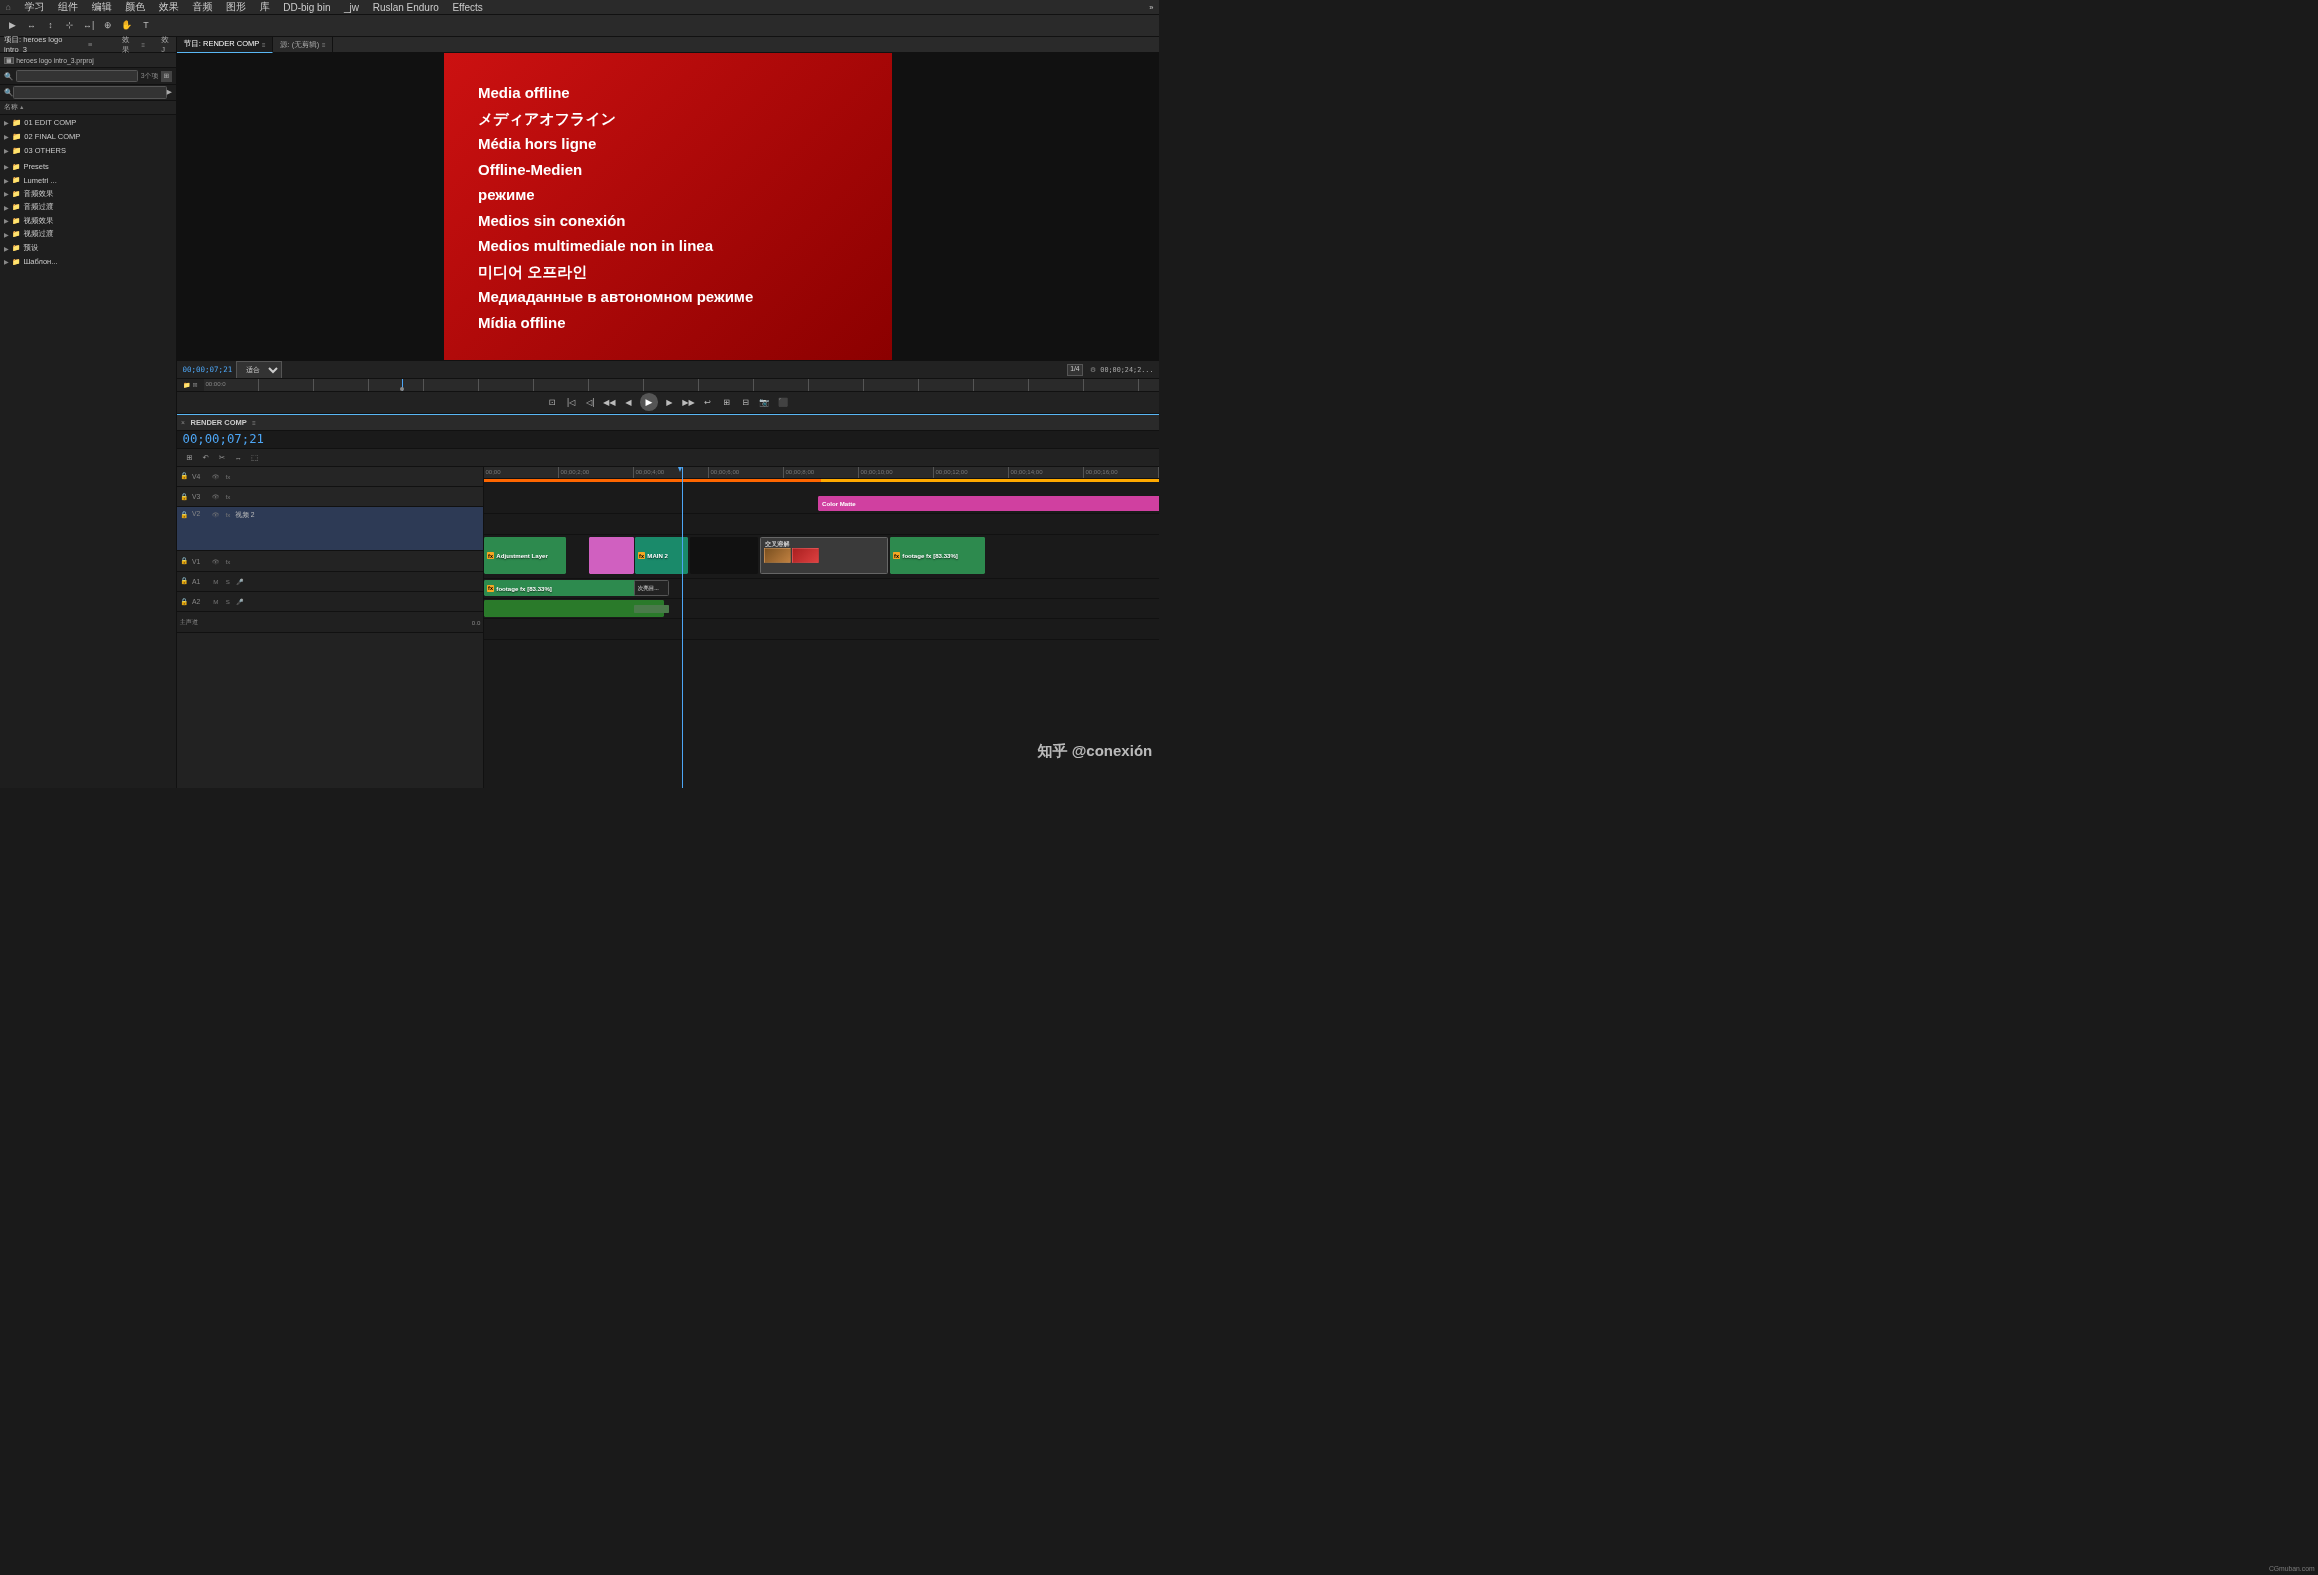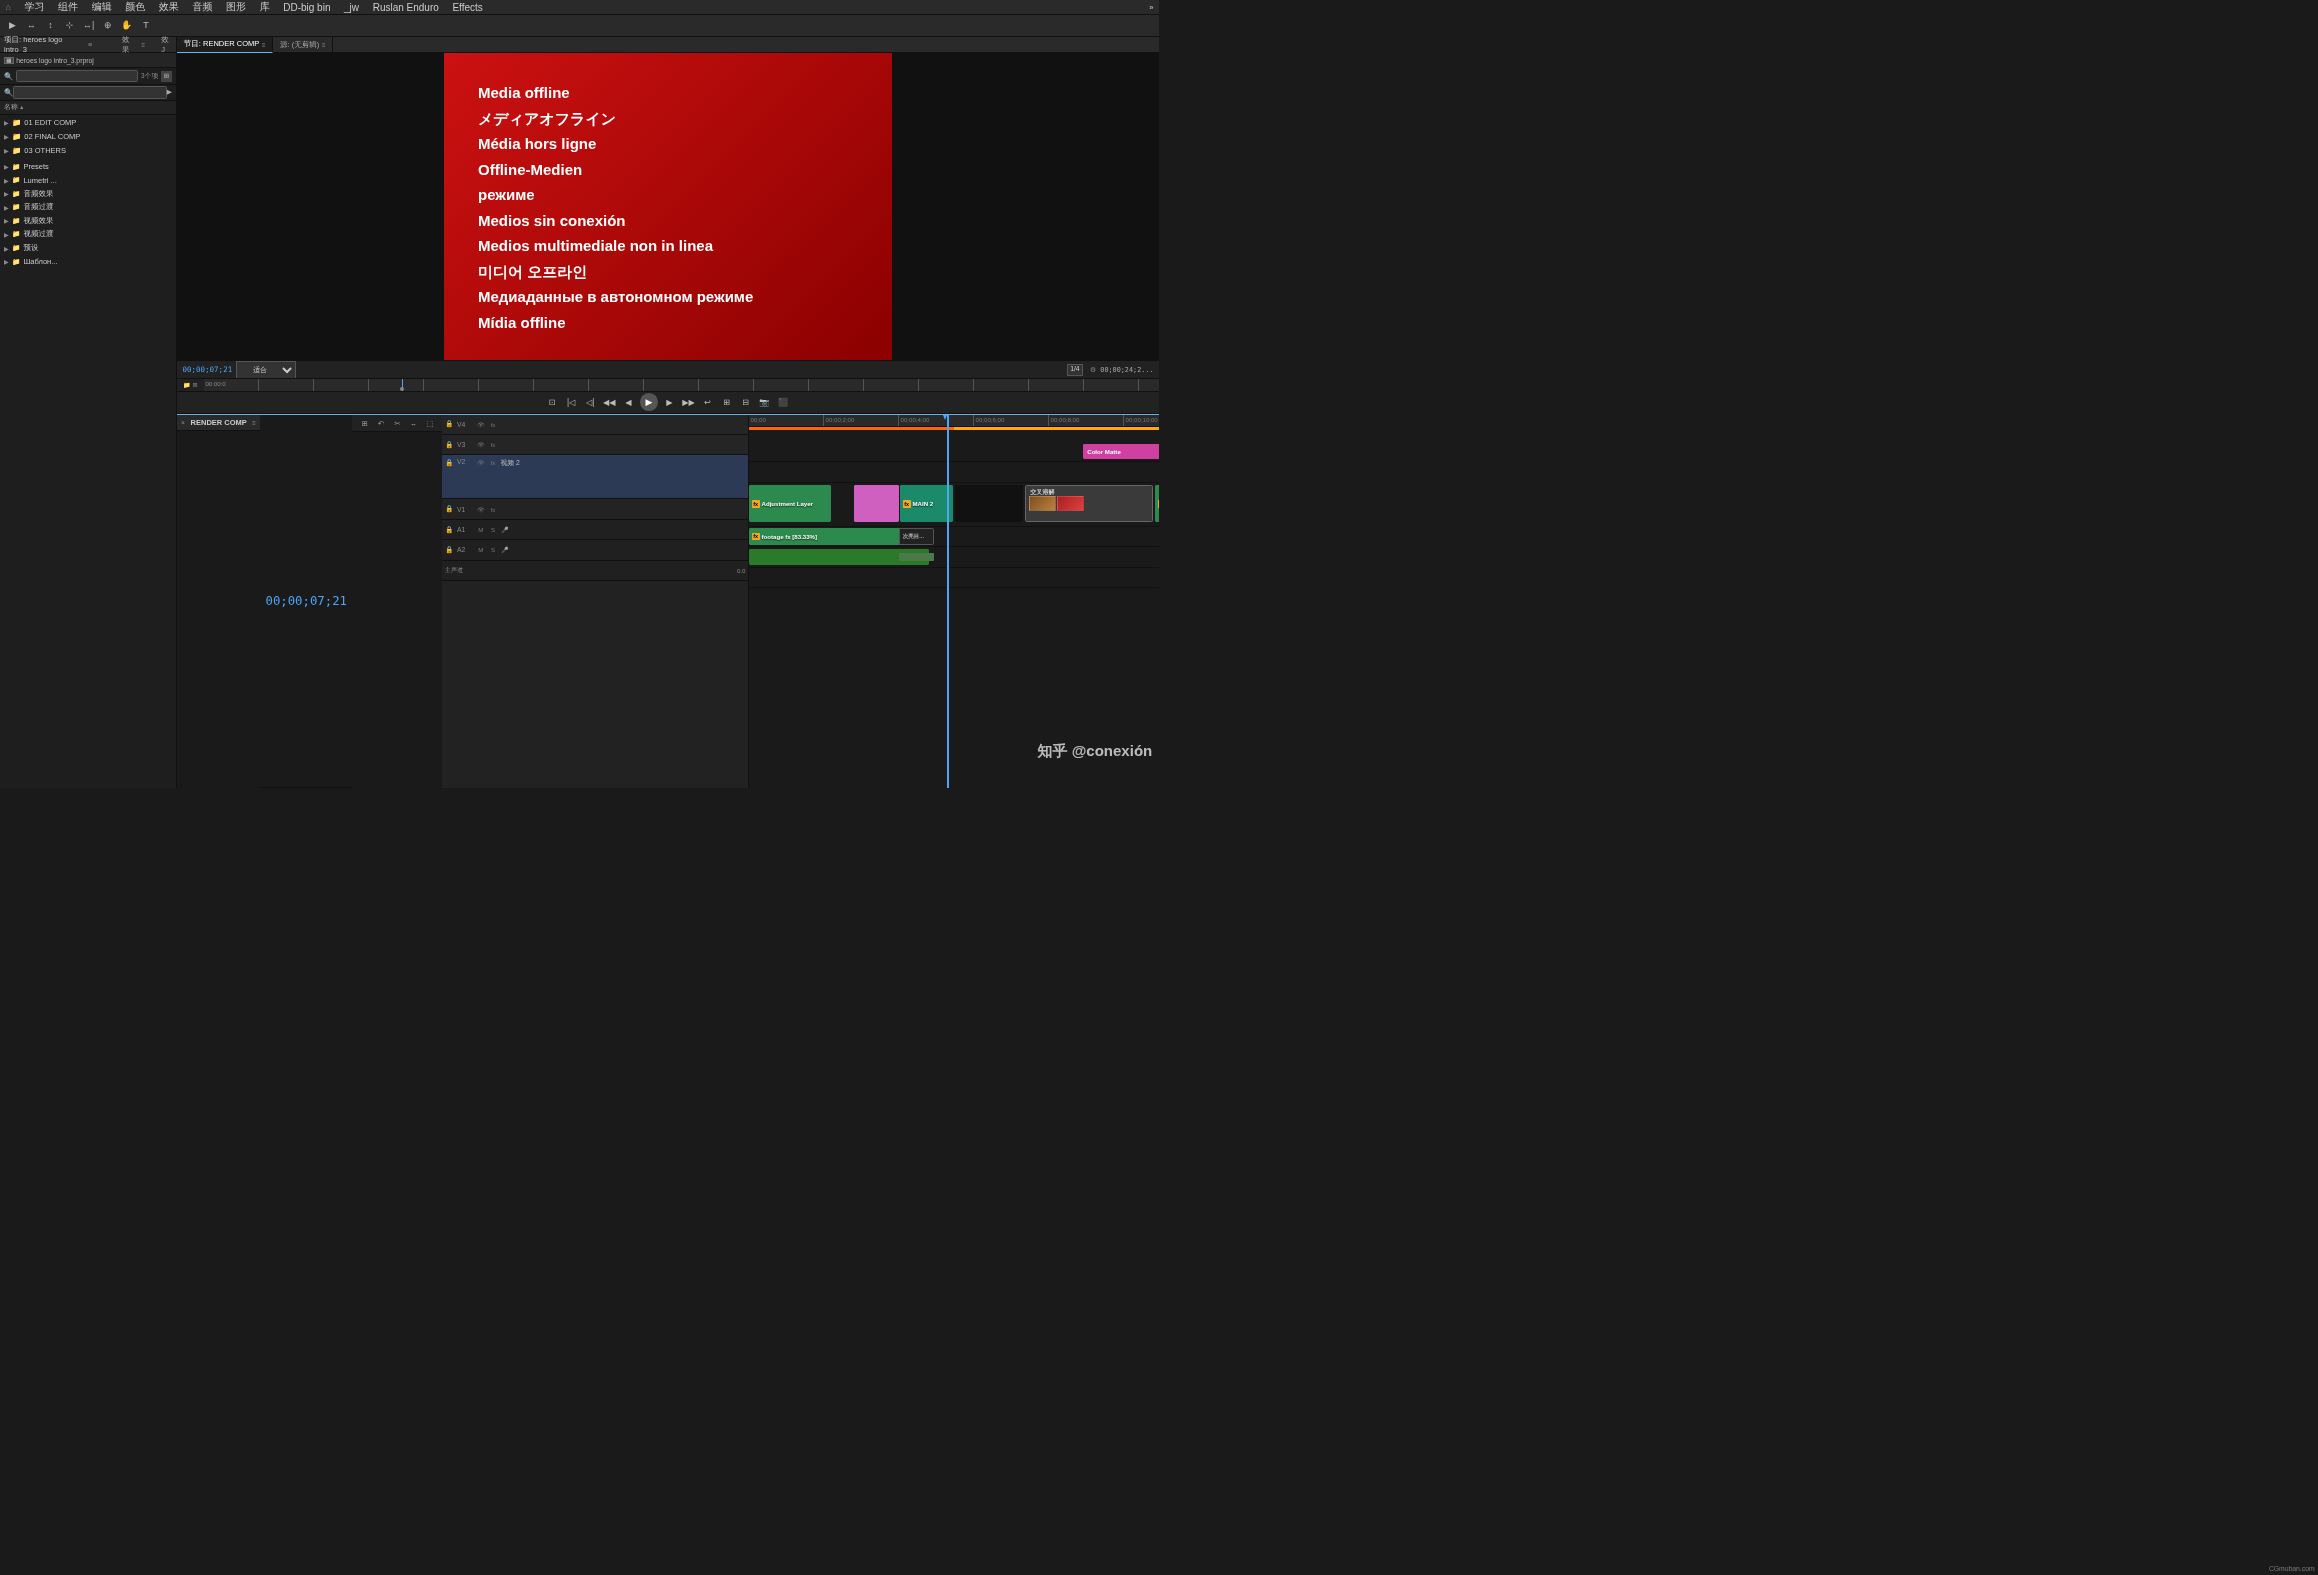--- a/index.html
+++ b/index.html
@@ -270,21 +270,21 @@
       color: #4da6f5;
       font-size: 7.5px;
       font-family: monospace;
     }
     .fit-select {
       background: #333;
       border: 0.7px solid #555;
       color: #ccc;
       font-size: 6.8px;
       height: 18px;
-      padding: 0 12px;
+      padding: 0 5px;
       cursor: pointer;
     }
     .quality-select {
       background: #333;
       border: 0.7px solid #555;
       color: #ccc;
       font-size: 6.8px;
       height: 12.3px;
       padding: 0 2.7px;
       cursor: pointer;
@@ -367,21 +367,21 @@
       justify-content: center;
       color: #fff;
       cursor: pointer;
       font-size: 8.9px;
     }
 
     
     .timeline-section {
       flex: 1;
       display: flex;
-      flex-direction: row;
+      flex-direction: column;
       background: #1a1a1a;
       border-top: 1.4px solid #59b7f5;
     }
     .timeline-header {
       height: 16.4px;
       background: #2a2a2a;
       display: flex;
       align-items: center;
       padding: 0 4.1px;
       gap: 5.5px;

